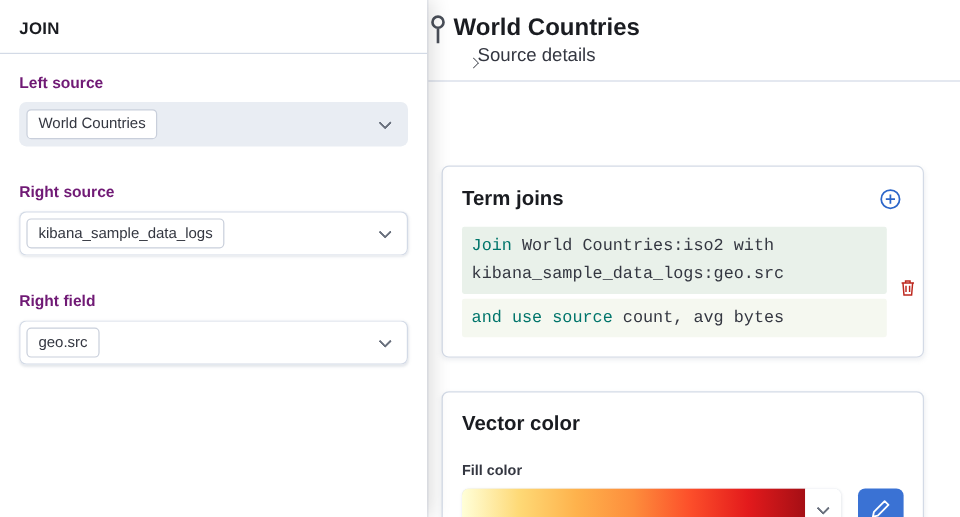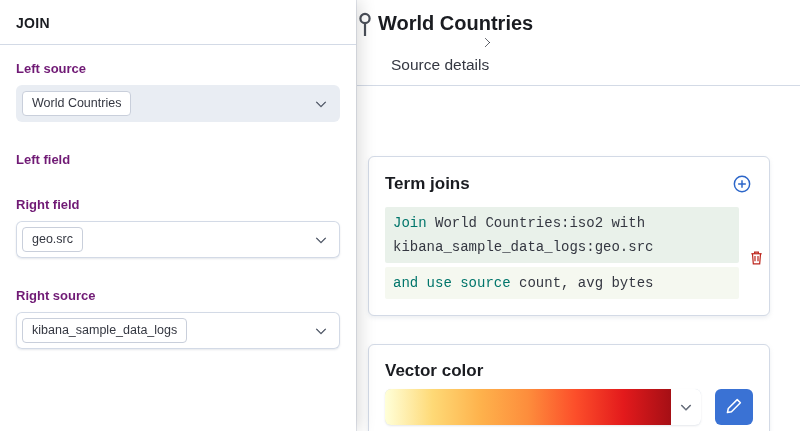--- a/index.html
+++ b/index.html
@@ -39,23 +39,23 @@
     border-right: 2px solid #69707d; border-bottom: 2px solid #69707d;
     transform: translateY(-70%) rotate(45deg); border-radius: 1px;
   }
 
   
   .layer-panel { position: absolute; top: 0; left: 356px; right: 0; bottom: 0; background: #fff; }
   .layer-header { position: relative; padding: 10px 16px 5px 22px; border-bottom: 1px solid #d3dae6; }
   .layer-icon { position: absolute; left: 1px; top: 11px; line-height: 0; }
   .layer-title { font-size: 20px; font-weight: 600; color: #1a1c21; line-height: 26px; }
   .source-details {
-    display: flex; align-items: flex-end; gap: 10px;
+    display: flex; align-items: flex-end; 
     margin: 2px 0 6px 13px; font-size: 15.5px; color: #343741;
-    background: none; border: none; cursor: pointer; font-family: inherit; flex-direction: column;
+    background: none; border: none; cursor: pointer; font-family: inherit;
   }
   .chev-right {
     width: 7px; height: 7px;
     border-right: 1.8px solid #343741; border-bottom: 1.8px solid #343741;
     transform: rotate(-45deg); border-radius: 1px; margin-top: 1px;
   }
   .panel-body { padding: 70px 30px 0 12px; }
   .card {
     position: relative; background: #fff;
     border: 1px solid #d3dae6; border-radius: 6px;
@@ -144,20 +144,21 @@
             <path d="M6 4.5V2.8h4v1.7"></path>
             <path d="M3.7 4.5l.9 10.7h6.8l.9-10.7"></path>
             <path d="M6.4 7v5.6M9.6 7v5.6"></path>
           </svg>
         </span>
       </button>
     </div>
 
     <div class="card">
       <div class="card-title">Vector color</div>
+      <div class="fill-color-label">Fill color</div>
       <div class="style-row">
         <button class="color-select">
           <span class="gradient-swatch" style="background: linear-gradient(90deg, rgb(255, 255, 217), rgb(254, 217, 118), rgb(254, 178, 76), rgb(253, 141, 60), rgb(252, 78, 42), rgb(227, 26, 28), rgb(165, 15, 21));"></span>
           <span class="chevron-box">
             <span class="chev"></span>
           </span>
         </button>
         <button class="edit-btn">
           <span>
             <svg width="16" height="16" viewBox="0 0 16 16">
@@ -179,33 +180,32 @@
 
     <div class="form-group">
       <div class="form-label">Left source</div>
       <div class="combo filled">
         <span class="pill">World Countries</span>
         <span class="chev-down"></span>
       </div>
     </div>
 
     <div class="form-group">
-      <div class="form-label">Left field</div>
+    </div>
+
+    <div class="form-group">
+      <div class="form-label">Right source</div>
+      <div class="combo outlined">
+        <span class="pill">kibana_sample_data_logs</span>
+        <span class="chev-down"></span>
+      </div>
     </div>
 
     <div class="form-group">
       <div class="form-label">Right field</div>
       <div class="combo outlined">
         <span class="pill">geo.src</span>
         <span class="chev-down"></span>
       </div>
     </div>
 
-    <div class="form-group">
-      <div class="form-label">Right source</div>
-      <div class="combo outlined">
-        <span class="pill">kibana_sample_data_logs</span>
-        <span class="chev-down"></span>
-      </div>
-    </div>
-
   </div>
 </div>
 
 </body></html>

